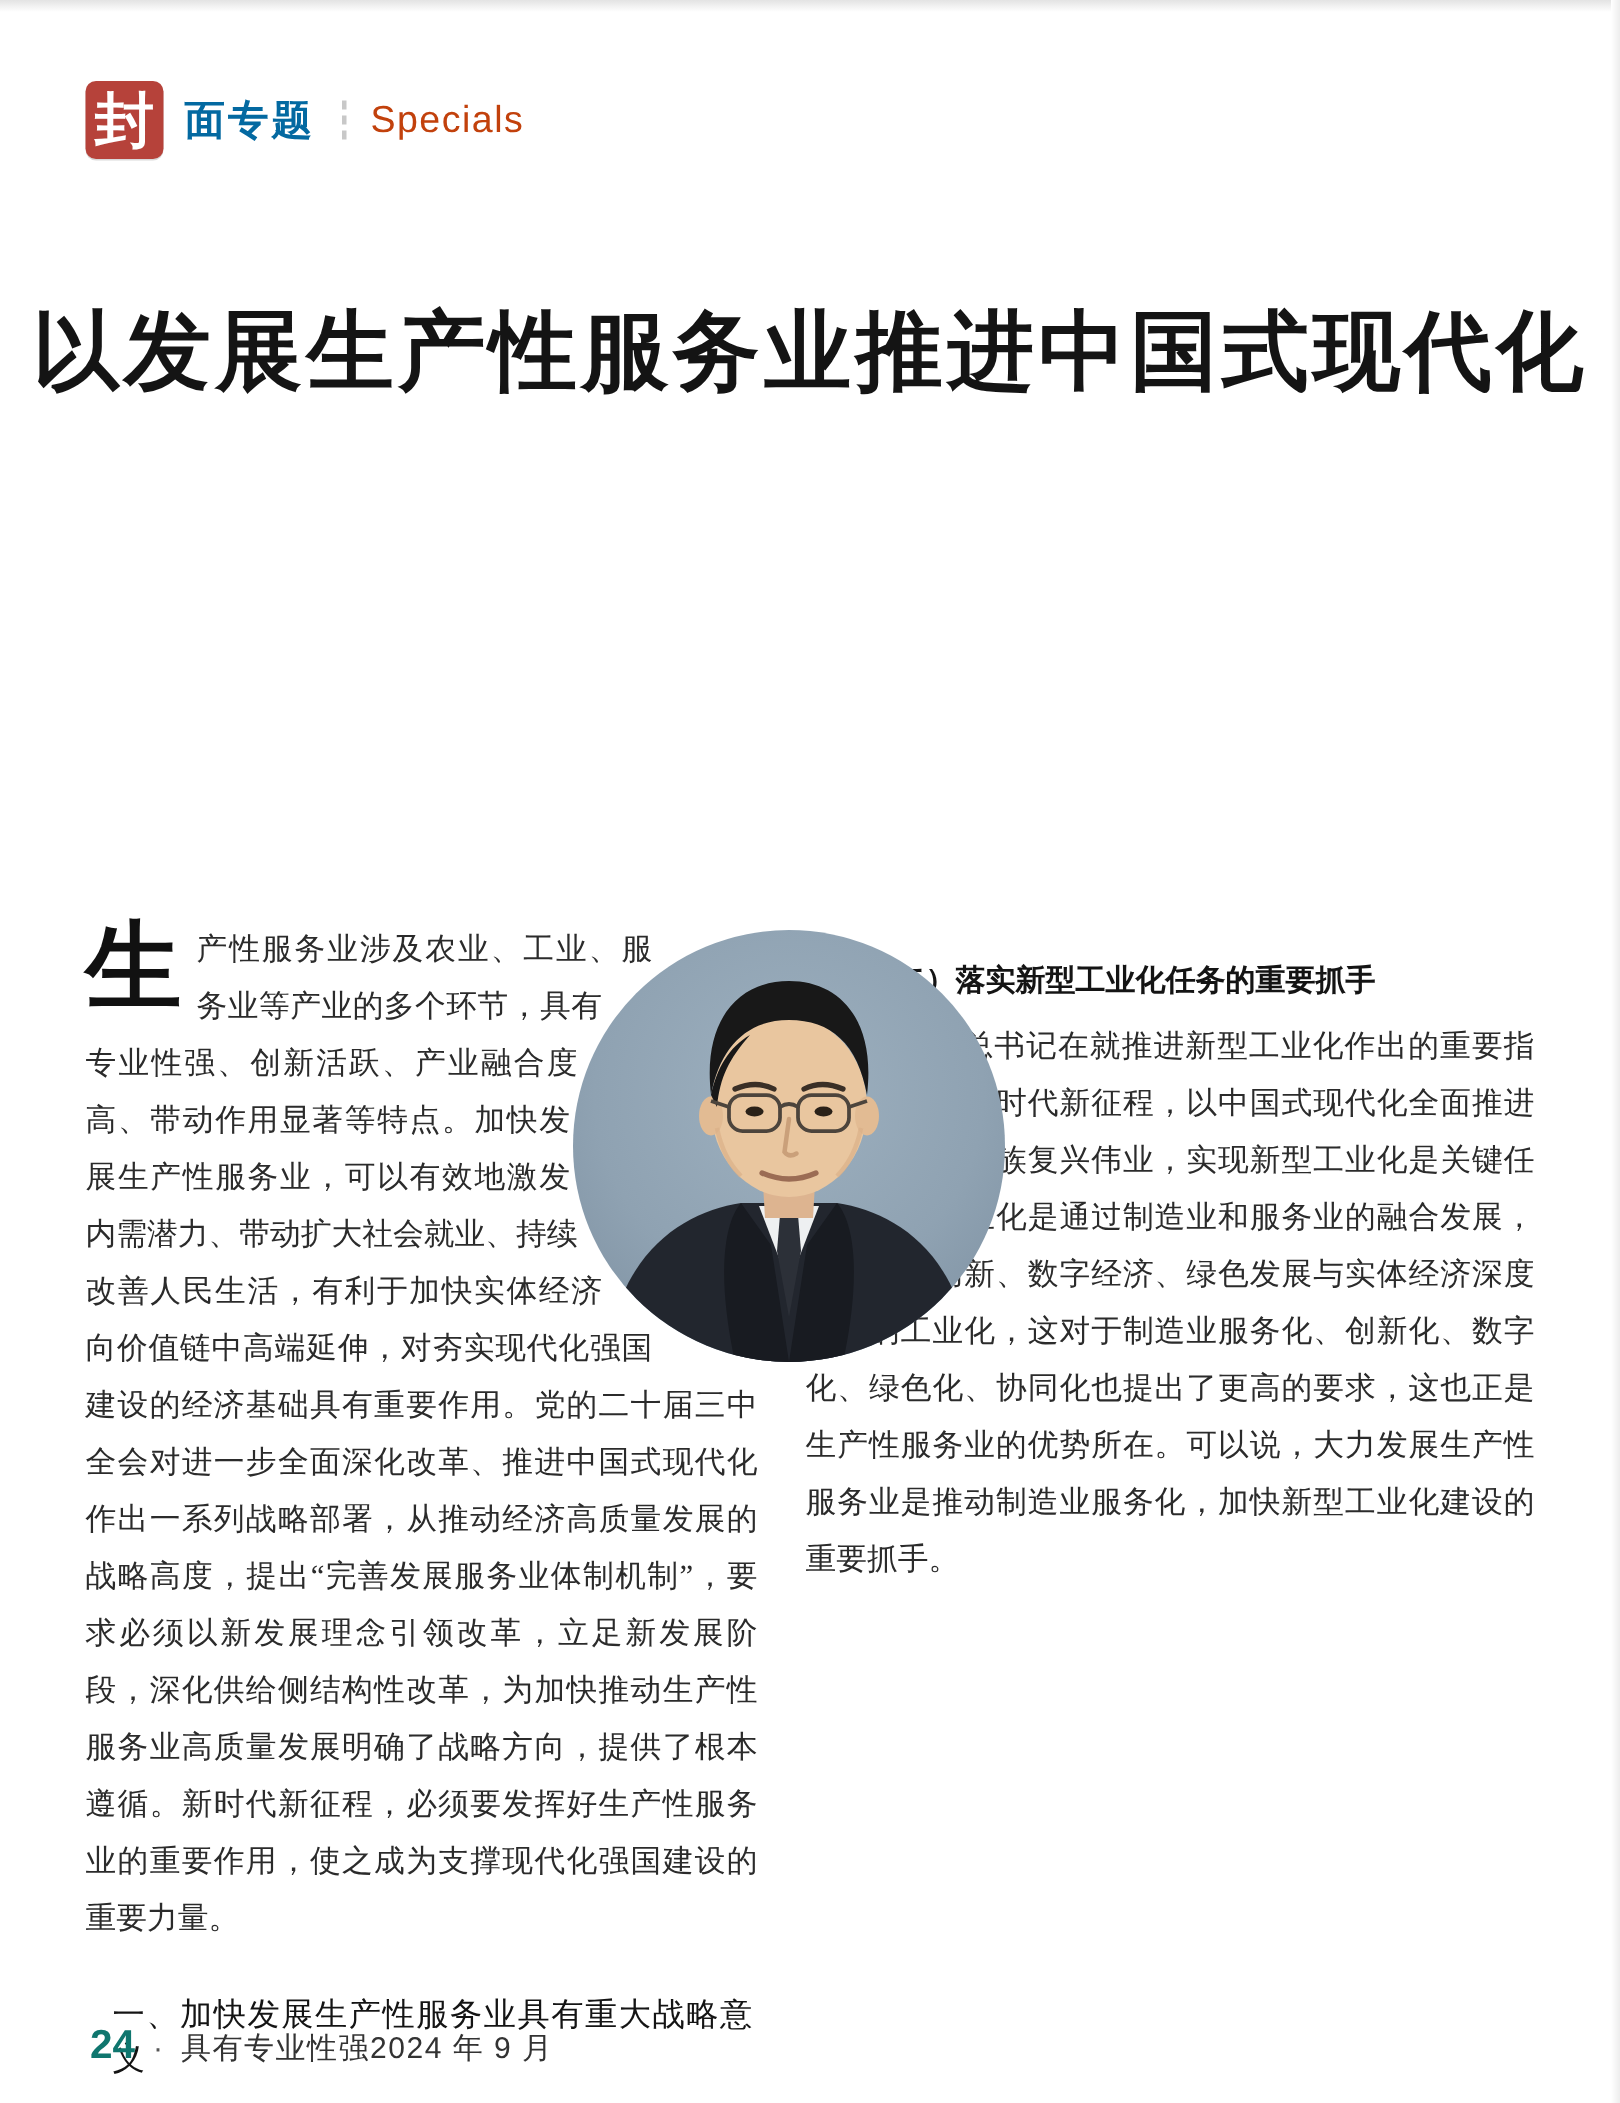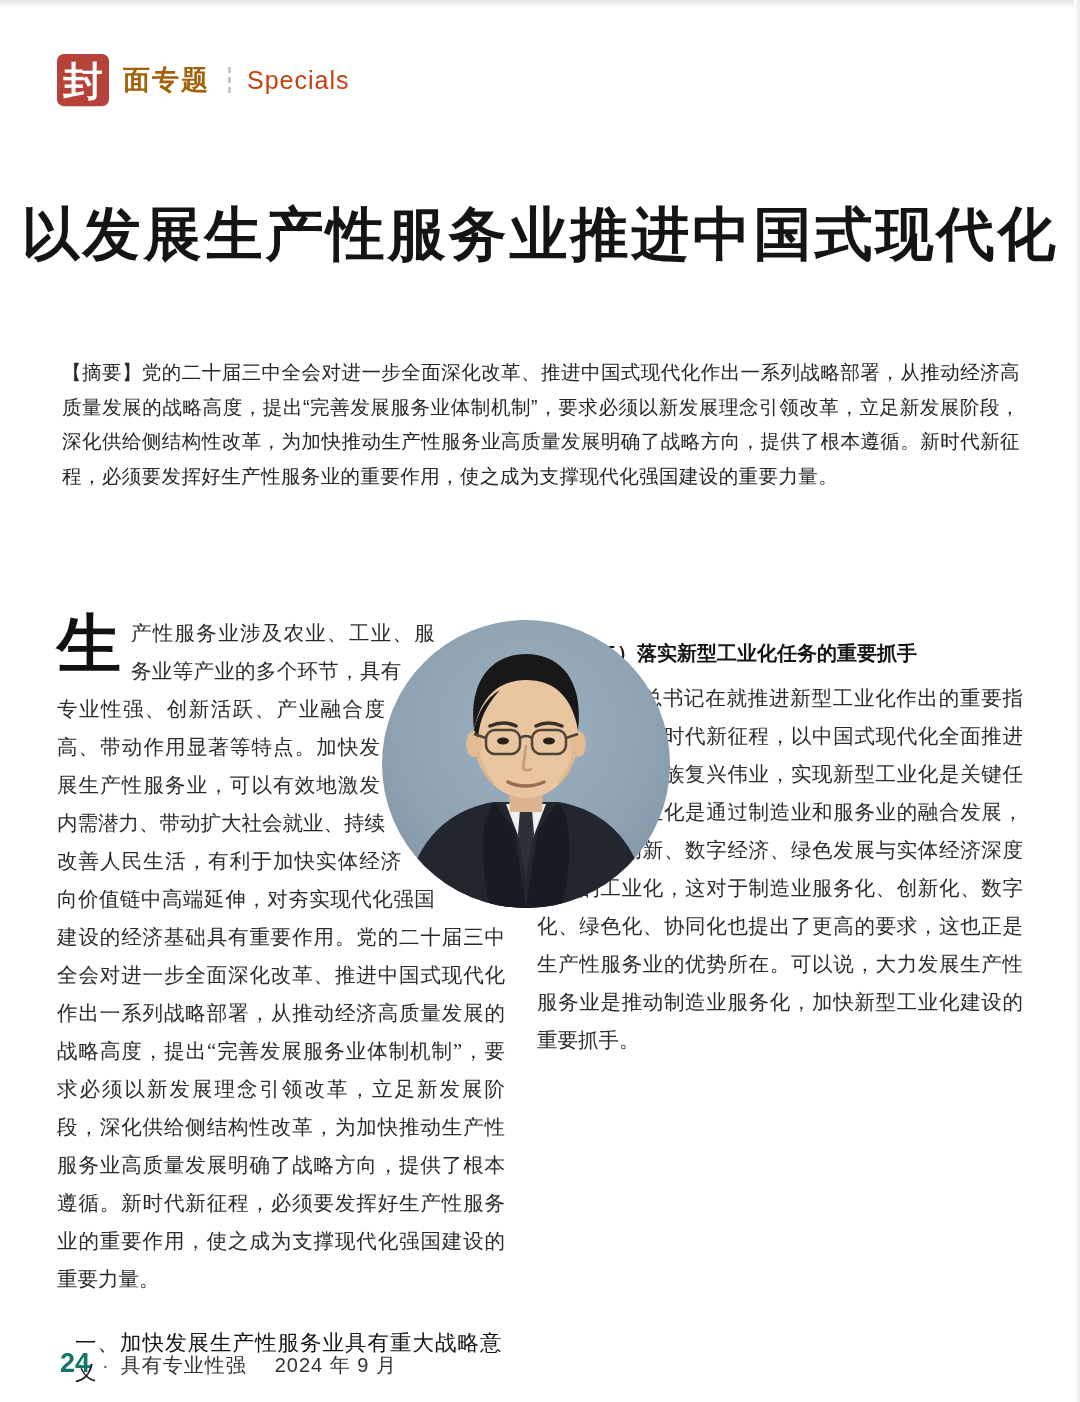--- a/index.html
+++ b/index.html
@@ -13,21 +13,21 @@
   .scan-edge-right{position:absolute;top:0;right:0;width:6px;height:100%;
     background:linear-gradient(to left,#ededed,#ffffff);}
 
   
   .header{position:absolute;top:54px;left:57px;display:flex;align-items:center;}
   .logo{width:52px;height:52px;background:#b6423a;border-radius:7px;
     color:#fff;font-family:"Liberation Sans","DejaVu Sans",sans-serif;
     font-weight:bold;font-size:40px;line-height:54px;text-align:center;
     box-shadow:0 1px 0 rgba(0,0,0,.15);}
   .section-cn{margin-left:14px;font-family:"Liberation Sans","DejaVu Sans",sans-serif;
-    font-size:27px;font-weight:bold;color:#a16207;letter-spacing:2px;}
+    font-size:27px;font-weight:bold;color:#0369a1;letter-spacing:2px;}
   .hdr-divider{height:26px;border-left:3px dashed #c8c8c8;margin:0 16px 0 18px;}
   .section-en{font-family:"Liberation Sans","DejaVu Sans",sans-serif;
     font-size:25px;color:#c2410c;letter-spacing:1px;}
 
   
   .title{position:absolute;top:196px;left:0;width:100%;text-align:center;
     font-family:"Liberation Sans","DejaVu Sans",sans-serif;font-weight:900;
     font-size:58px;color:#141414;letter-spacing:3px;}
   .author{position:absolute;top:294px;left:0;width:100%;text-align:center;
     font-size:23px;color:#3a3a3a;letter-spacing:4px;}
@@ -66,41 +66,38 @@
   .portrait{position:absolute;left:382px;top:620px;width:288px;height:288px;
     border-radius:50%;overflow:hidden;}
   .portrait svg{display:block;}
 
   
   .footer{position:absolute;left:60px;top:1348px;display:flex;align-items:baseline;
     font-family:"Liberation Sans","DejaVu Sans",sans-serif;color:#333;}
   .page-num{font-size:27px;font-weight:bold;color:#0f766e;}
   .foot-dot{font-size:20px;margin:0 12px;color:#555;}
   .journal{font-size:20px;letter-spacing:1px;}
-  .issue{font-size:20px;margin-left:28px;letter-spacing:1px;}
+  .issue{font-size:20px;letter-spacing:1px;}
 </style>
 </head>
 <body>
 
 <div class="page">
   <div class="scan-edge-top"></div>
   <div class="scan-edge-right"></div>
 
   <div class="header">
     <div class="logo">封</div>
     <div class="section-cn">面专题</div>
     <div class="hdr-divider"></div>
     <div class="section-en">Specials</div>
   </div>
 
   <div class="title">以发展生产性服务业推进中国式现代化</div>
 
-  <div class="abstract">
-    <span>【摘要】</span><span>党的二十届三中全会对进一步全面深化改革、推进中国式现代化作出一系列战略部署，从推动经济高质量发展的战略高度，提出“完善发展服务业体制机制”，要求必须以新发展理念引领改革，立足新发展阶段，深化供给侧结构性改革，为加快推动生产性服务业高质量发展明确了战略方向，提供了根本遵循。新时代新征程，必须要发挥好生产性服务业的重要作用，使之成为支撑现代化强国建设的重要力量。</span>
-  </div>
 
 
   <div class="body">
     <div class="col-left">
       <p>
         <span class="wrapR"></span>
         <span class="dropcap">生</span>
         <span>产性服务业涉及农业、工业、服务业等产业的多个环节，具有专业性强、创新活跃、产业融合度高、带动作用显著等特点。加快发展生产性服务业，可以有效地激发内需潜力、带动扩大社会就业、持续改善人民生活，有利于加快实体经济向价值链中高端延伸，对夯实现代化强国建设的经济基础具有重要作用。党的二十届三中全会对进一步全面深化改革、推进中国式现代化作出一系列战略部署，从推动经济高质量发展的战略高度，提出“完善发展服务业体制机制”，要求必须以新发展理念引领改革，立足新发展阶段，深化供给侧结构性改革，为加快推动生产性服务业高质量发展明确了战略方向，提供了根本遵循。新时代新征程，必须要发挥好生产性服务业的重要作用，使之成为支撑现代化强国建设的重要力量。</span>
       </p>
       <div class="h1">一、加快发展生产性服务业具有重大战略意义</div>

